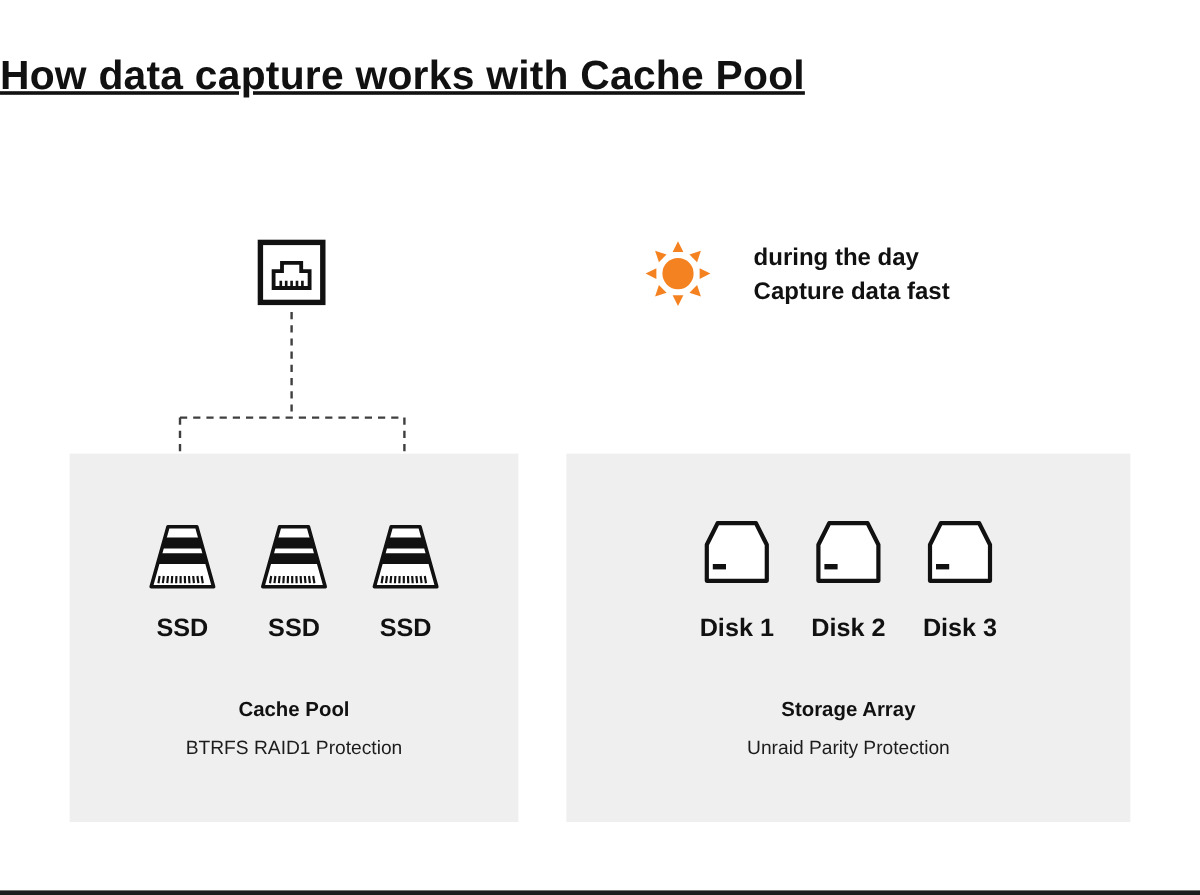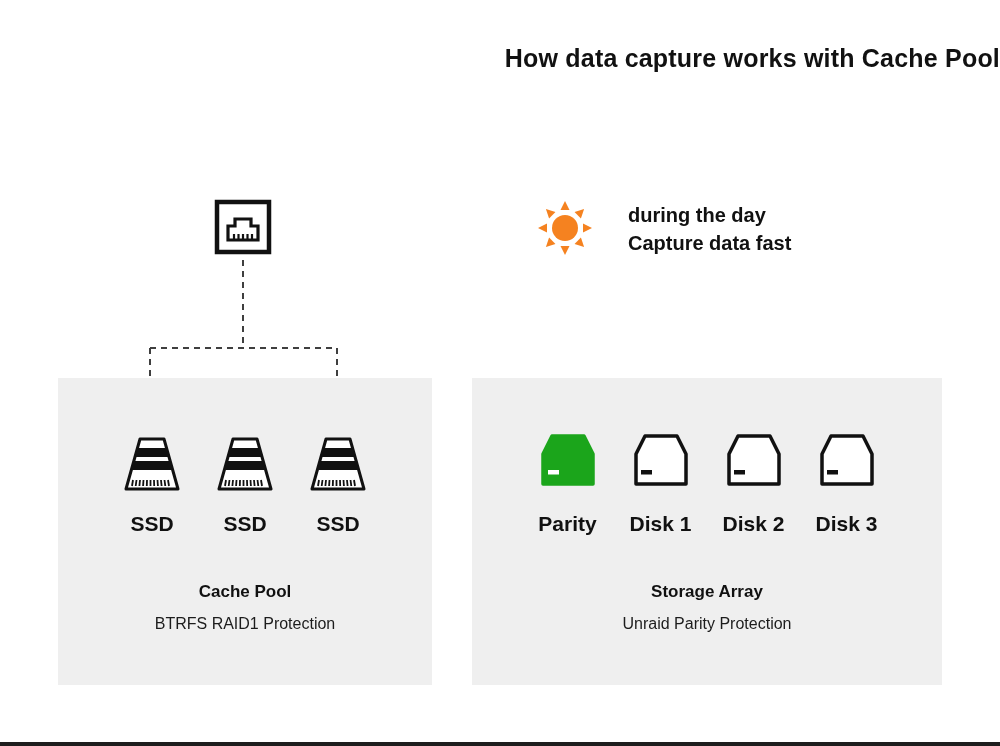--- a/index.html
+++ b/index.html
@@ -13,22 +13,22 @@
   html,body{background:#ffffff;}
   body{font-family:"Liberation Sans","DejaVu Sans",sans-serif;color:var(--text);}
   .canvas{
     position:relative;
     width:1000px;height:746px;
     background:#ffffff;
     overflow:hidden;
   }
   .title{
     position:absolute;top:44px;left:0;width:100%;
-    text-align:right;
-    font-size:25px;font-weight:bold;letter-spacing:0.2px;
+    text-align:left;
+    font-size:34px;font-weight:bold;letter-spacing:0.2px;text-decoration:underline;
   }
   .ds-label{
     position:absolute;top:160px;left:125px;width:240px;
     text-align:center;
     font-size:20px;font-weight:bold;
   }
   .ethernet{position:absolute;top:198px;left:213px;width:60px;height:58px;}
   .connector-svg{position:absolute;top:0;left:0;width:1000px;height:746px;pointer-events:none;}
   .sun{position:absolute;top:200px;left:537px;width:56px;height:56px;}
   .day-note{
@@ -196,29 +196,20 @@
       </div>
 
     </div>
     <div class="panel-title">Cache Pool</div>
     <div class="panel-subtitle">BTRFS RAID1 Protection</div>
   </div>
 
   <div class="panel right">
     <div class="drives-row">
 
-      <div class="drive-fig">
-        <div class="drive-icon-box">
-          <svg width="64" height="60" viewBox="0 0 64 60">
-            <path d="M16,4 H48 L57,22 V52 H7 V22 Z" fill="var(--green)" stroke="var(--green)" stroke-width="3.5" stroke-linejoin="round"></path>
-            <rect x="12" y="38" width="11" height="4.5" fill="#ffffff"></rect>
-          </svg>
-        </div>
-        <div class="drive-label">Parity</div>
-      </div>
 
       <div class="drive-fig">
         <div class="drive-icon-box">
           <svg width="64" height="60" viewBox="0 0 64 60">
             <path d="M16,4 H48 L57,22 V52 H7 V22 Z" fill="#ffffff" stroke="#111111" stroke-width="3.5" stroke-linejoin="round"></path>
             <rect x="12" y="38" width="11" height="4.5" fill="#111111"></rect>
           </svg>
         </div>
         <div class="drive-label">Disk 1</div>
       </div>

